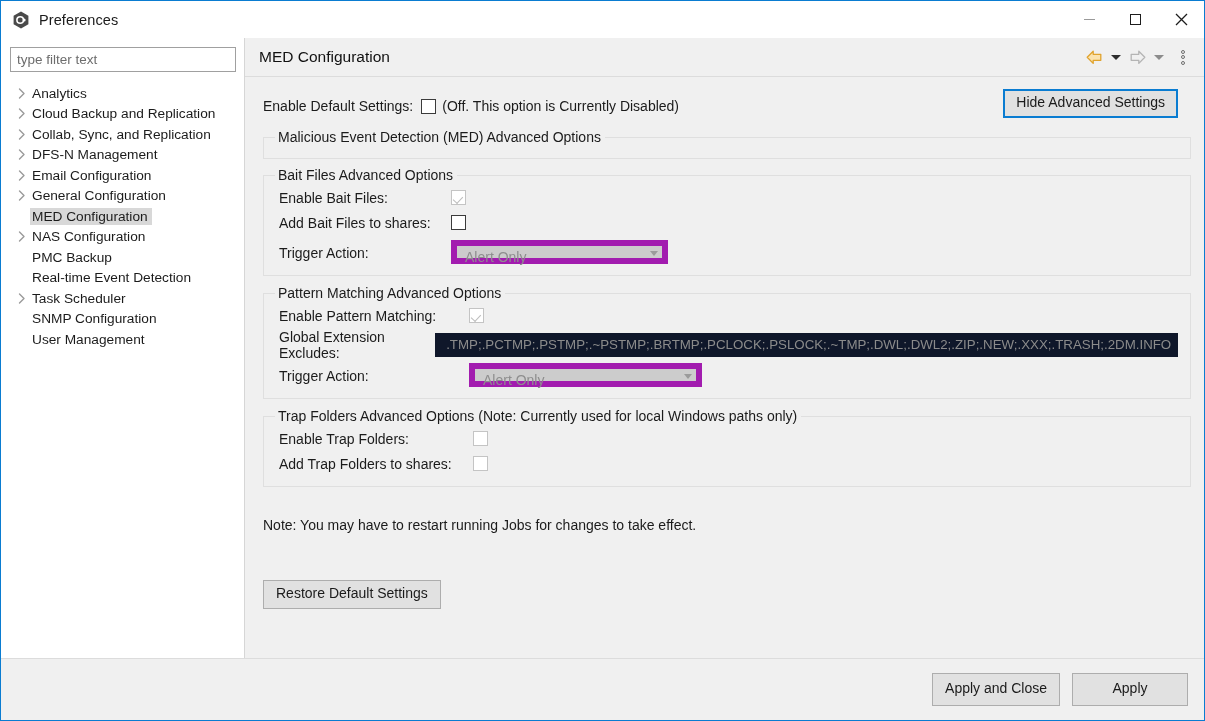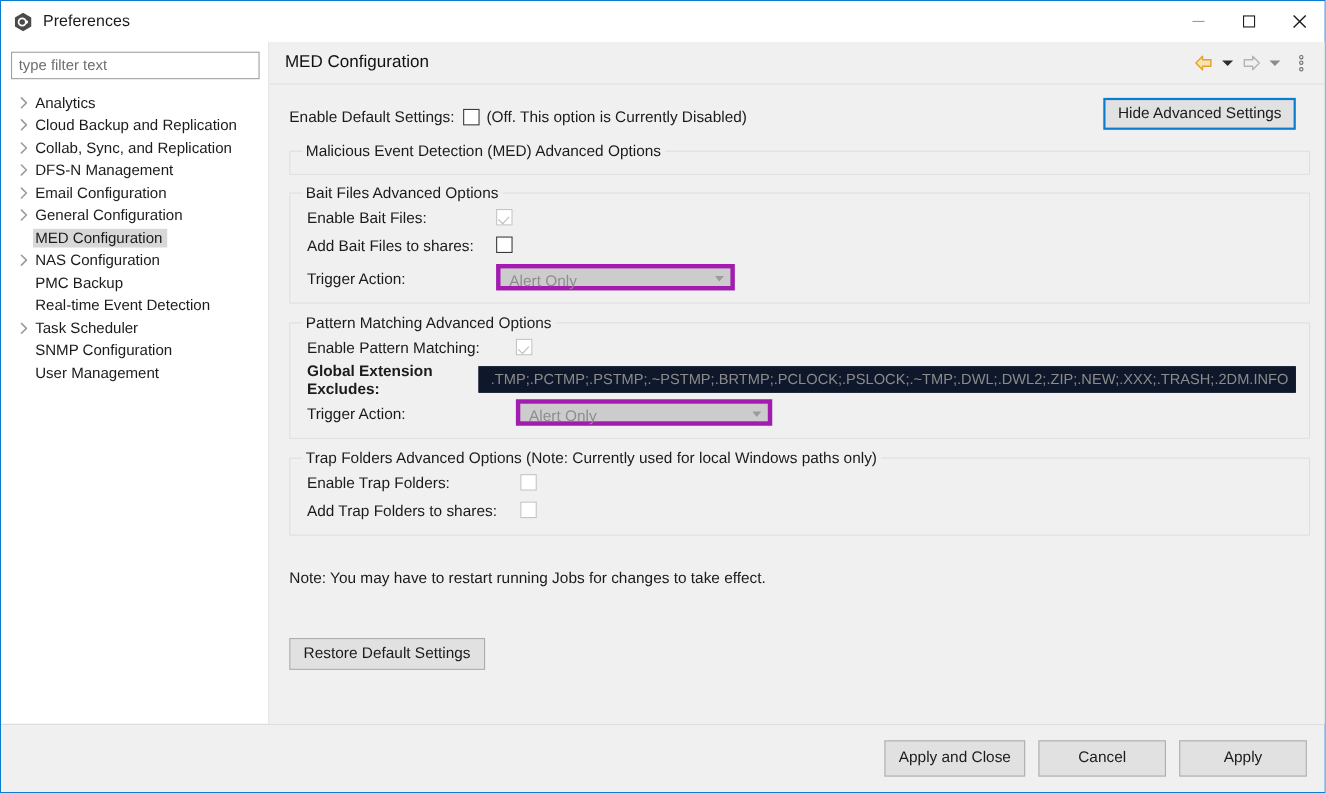--- a/index.html
+++ b/index.html
@@ -170,21 +170,21 @@
   .group-row { display: flex; align-items: center; height: 25px; }
   .group-row + .group-row { margin-top: 0px; }
   .g-lbl { font-size: 14px; color: #1b1b1b; }
 
   select.combo, .combo {
     -webkit-appearance: none; appearance: none;
     font-family: "Liberation Sans", sans-serif;
     font-size: 14px;
     background: #cccccc;
     color: #8e8e8e;
-    border: 4px solid #a21caf;
+    border: 6px solid #a21caf;
     height: 24px; line-height: 22px;
     padding: 0 8px;
     box-sizing: border-box;
     position: relative;
   }
   .combo-wrap { position: relative; display: inline-block; }
   .combo-arrow {
     position: absolute; right: 10px; top: 50%; margin-top: -2px;
     width: 0; height: 0;
     border-left: 4.5px solid transparent; border-right: 4.5px solid transparent;
@@ -406,21 +406,21 @@
         
         <div class="group" style="margin-top:17px; padding-top:9px; padding-bottom:10px;">
           <div class="group-title">Pattern Matching Advanced Options</div>
 
           <div class="group-row">
             <span class="g-lbl" style="width:190px;">Enable Pattern Matching:</span>
             <span class="cb checked disabled"></span>
           </div>
 
           <div class="group-row" style="margin-top:4px;">
-            <span class="g-lbl" style="width:190px;font-weight:bold;">Global Extension Excludes:</span>
+            <span class="g-lbl" style="width:190px;">Global Extension Excludes:</span>
             <span class="txtfield" style="flex:1 1 auto;">.TMP;.PCTMP;.PSTMP;.~PSTMP;.BRTMP;.PCLOCK;.PSLOCK;.~TMP;.DWL;.DWL2;.ZIP;.NEW;.XXX;.TRASH;.2DM.INFO</span>
           </div>
 
           <div class="group-row" style="margin-top:6px;">
             <span class="g-lbl" style="width:190px;">Trigger Action:</span>
             <span class="combo-wrap">
               <span class="combo" style="width:233px; display:inline-block;">Alert Only</span>
               <span class="combo-arrow"></span>
             </span>
           </div>
@@ -443,16 +443,15 @@
 
         <div class="note" style="margin-top:30px;">Note: You may have to restart running Jobs for changes to take effect.</div>
 
         <button class="btn" style="margin-top:47px;">Restore Default Settings</button>
       </div>
     </div>
   </div>
 
   <div class="footer">
     <button class="btn">Apply and Close</button>
-    <button class="btn">Cancel</button>
     <button class="btn">Apply</button>
   </div>
 </div>
 
 </body></html>

